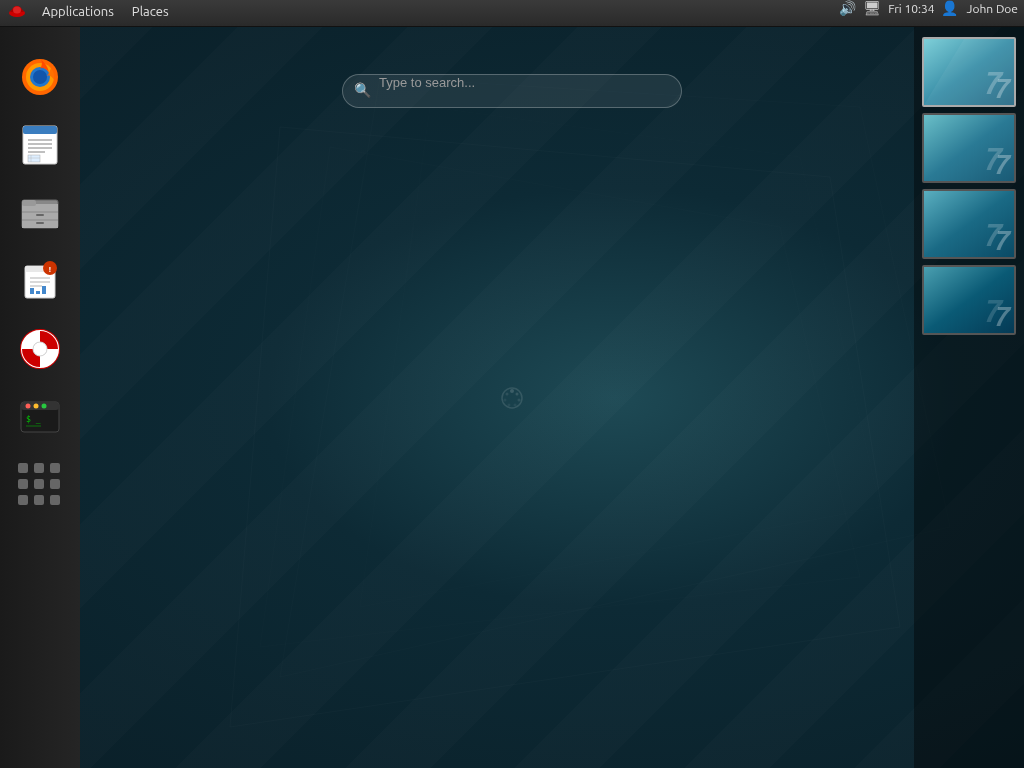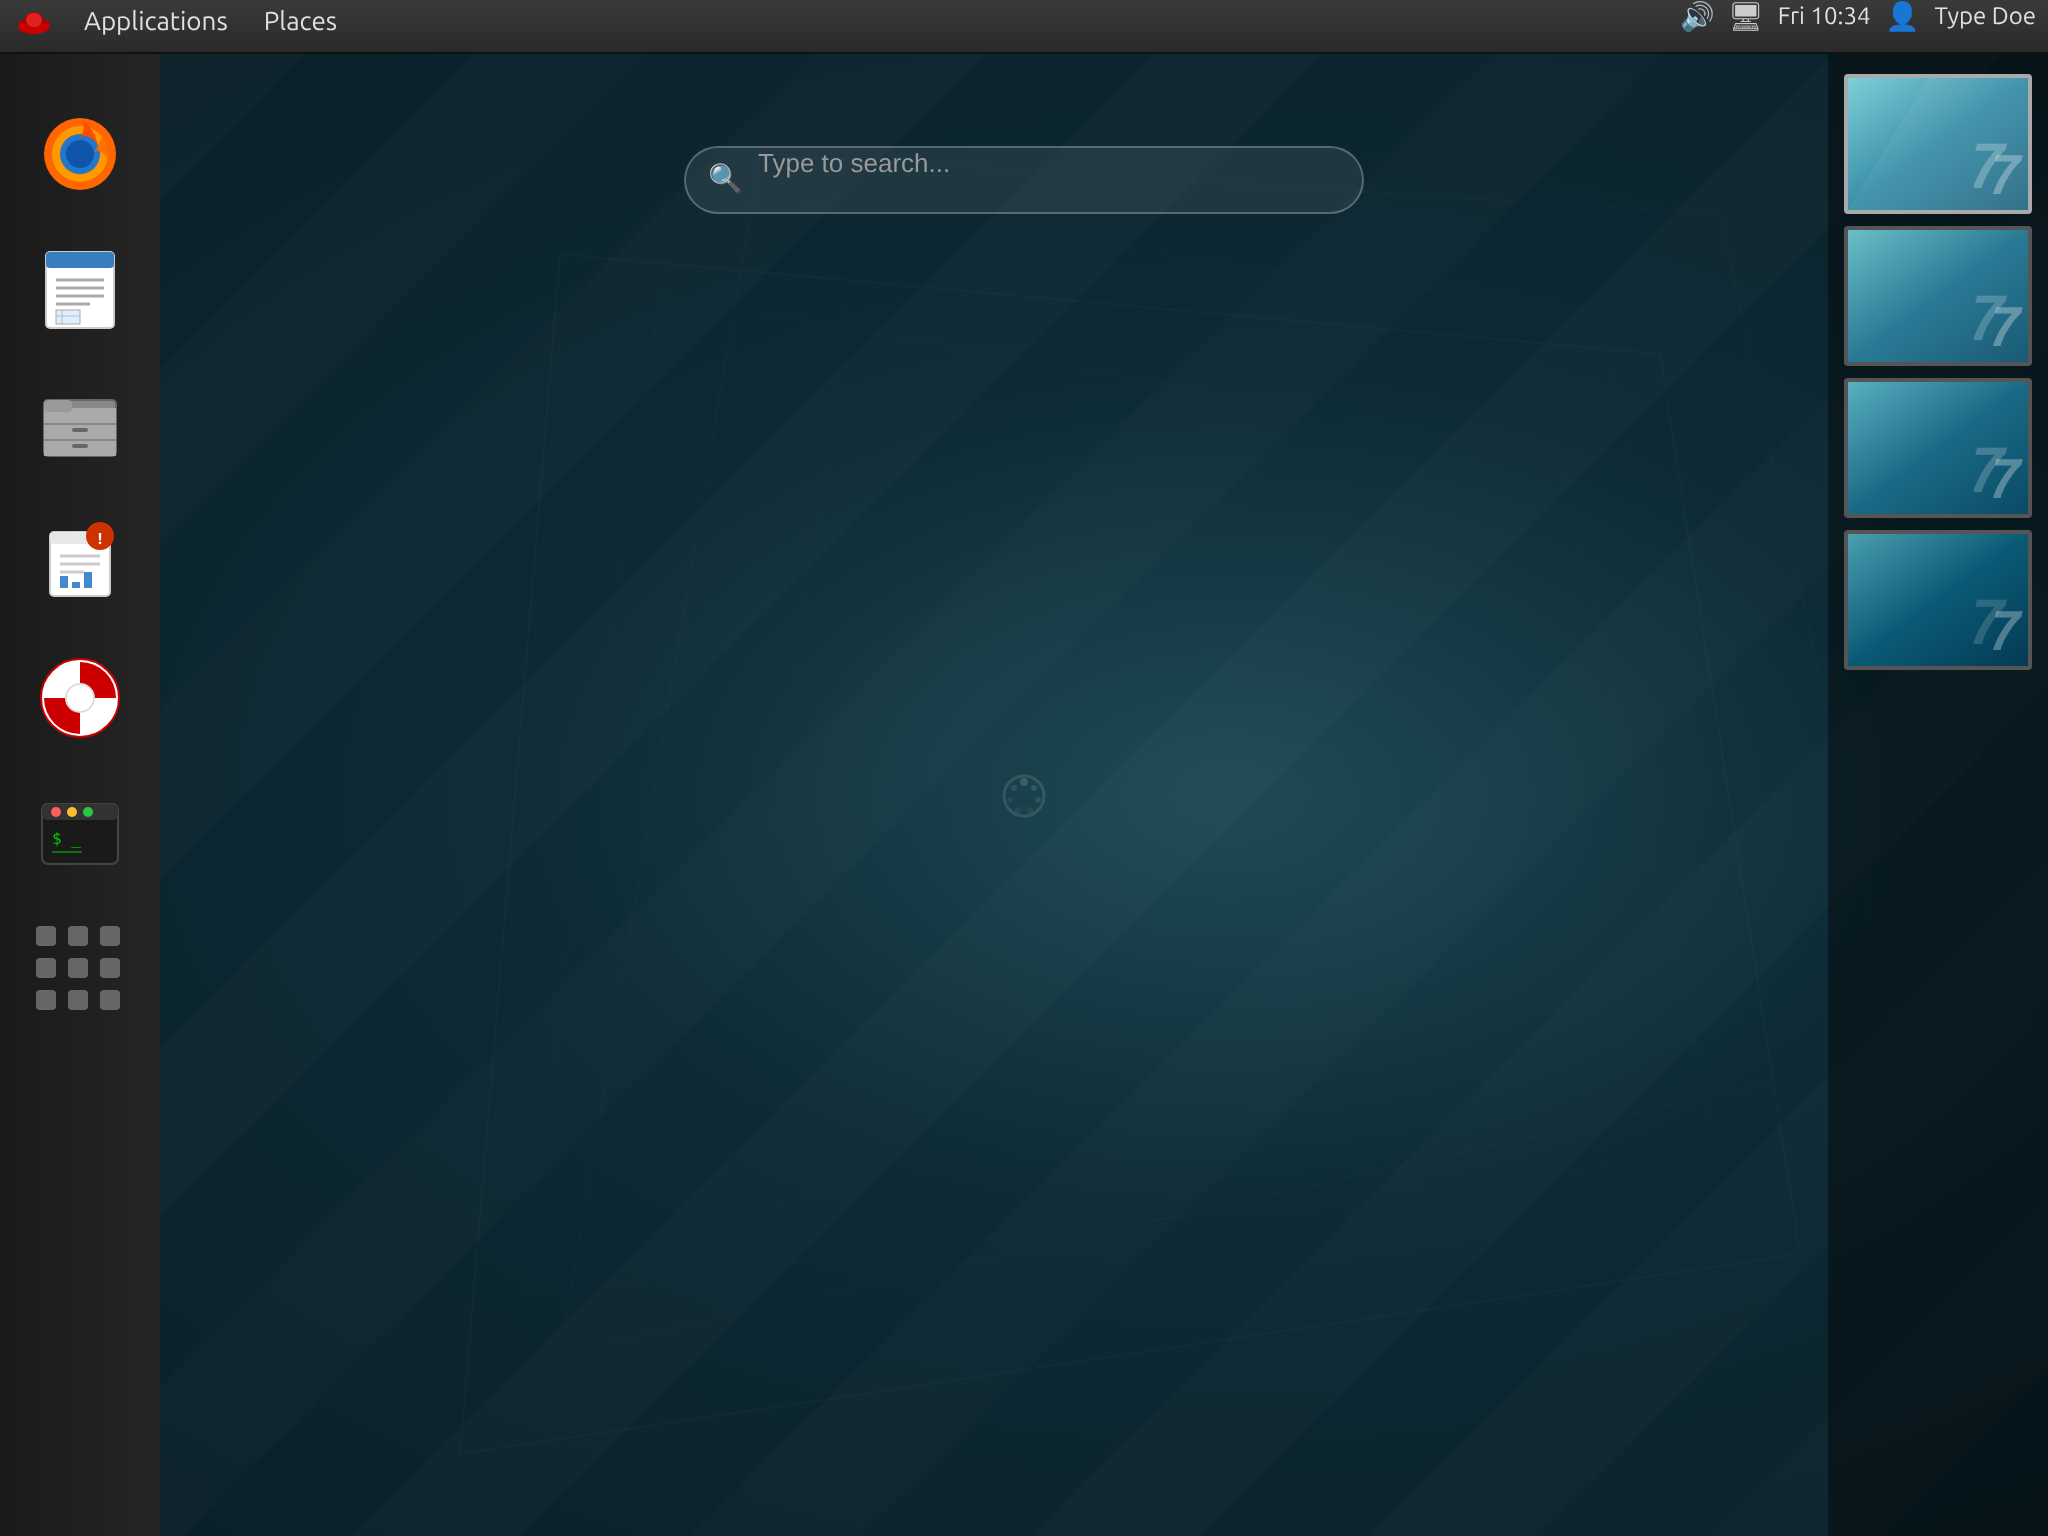--- a/index.html
+++ b/index.html
@@ -262,21 +262,21 @@
     </div>
     <div class="panel-menu-item">Applications</div>
     <div class="panel-menu-item">Places</div>
   </div>
 
   <div id="panel-right">
     <span class="panel-icon">🔊</span>
     <span class="panel-icon">🖥</span>
     <span>Fri 10:34</span>
     <span class="panel-icon">👤</span>
-    <span>Type Doe</span>
+    <span>John Doe</span>
   </div>
 </div>
 
 <div id="desktop">
 
   <div id="desktop-decor">
     <svg width="870" height="741" style="position:absolute;left:80px;top:0;opacity:0.06;" viewBox="0 0 870 741">
       <polygon points="200,100 750,150 820,600 150,700" fill="none" stroke="rgba(255,255,255,0.3)" stroke-width="1"></polygon>
       <polygon points="300,50 780,80 870,500 200,650" fill="none" stroke="rgba(255,255,255,0.2)" stroke-width="1"></polygon>
       <polygon points="250,120 700,200 780,550 180,620" fill="rgba(255,255,255,0.02)" stroke="rgba(255,255,255,0.15)" stroke-width="1"></polygon>

